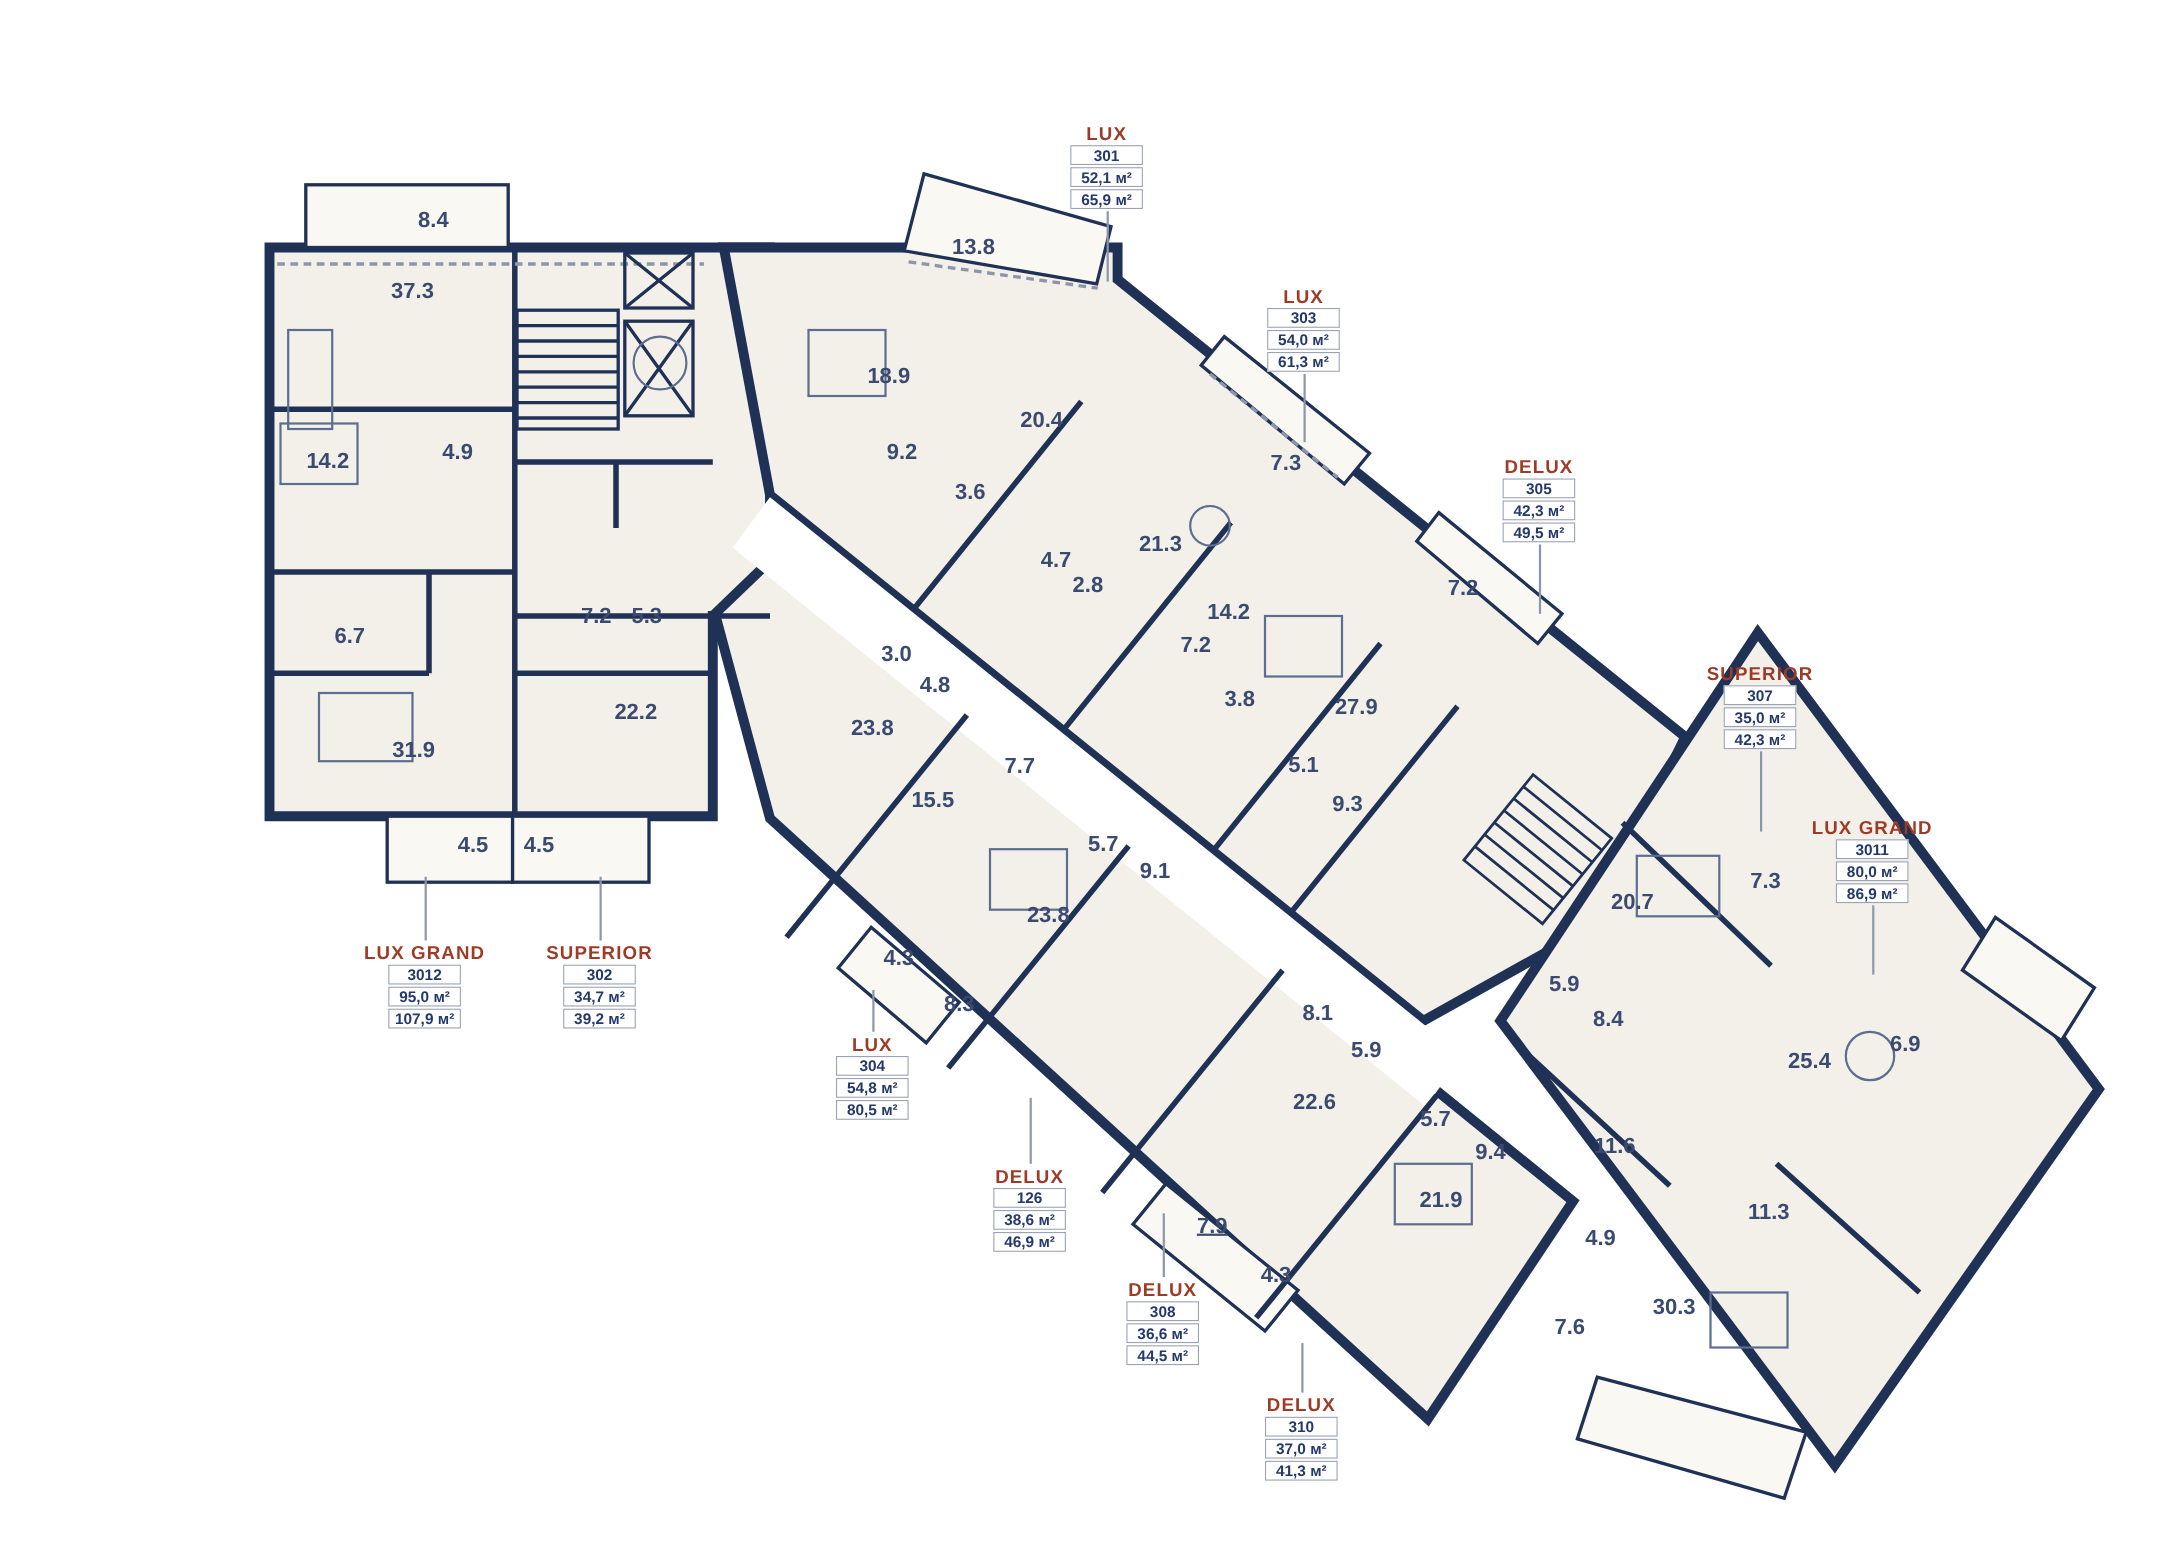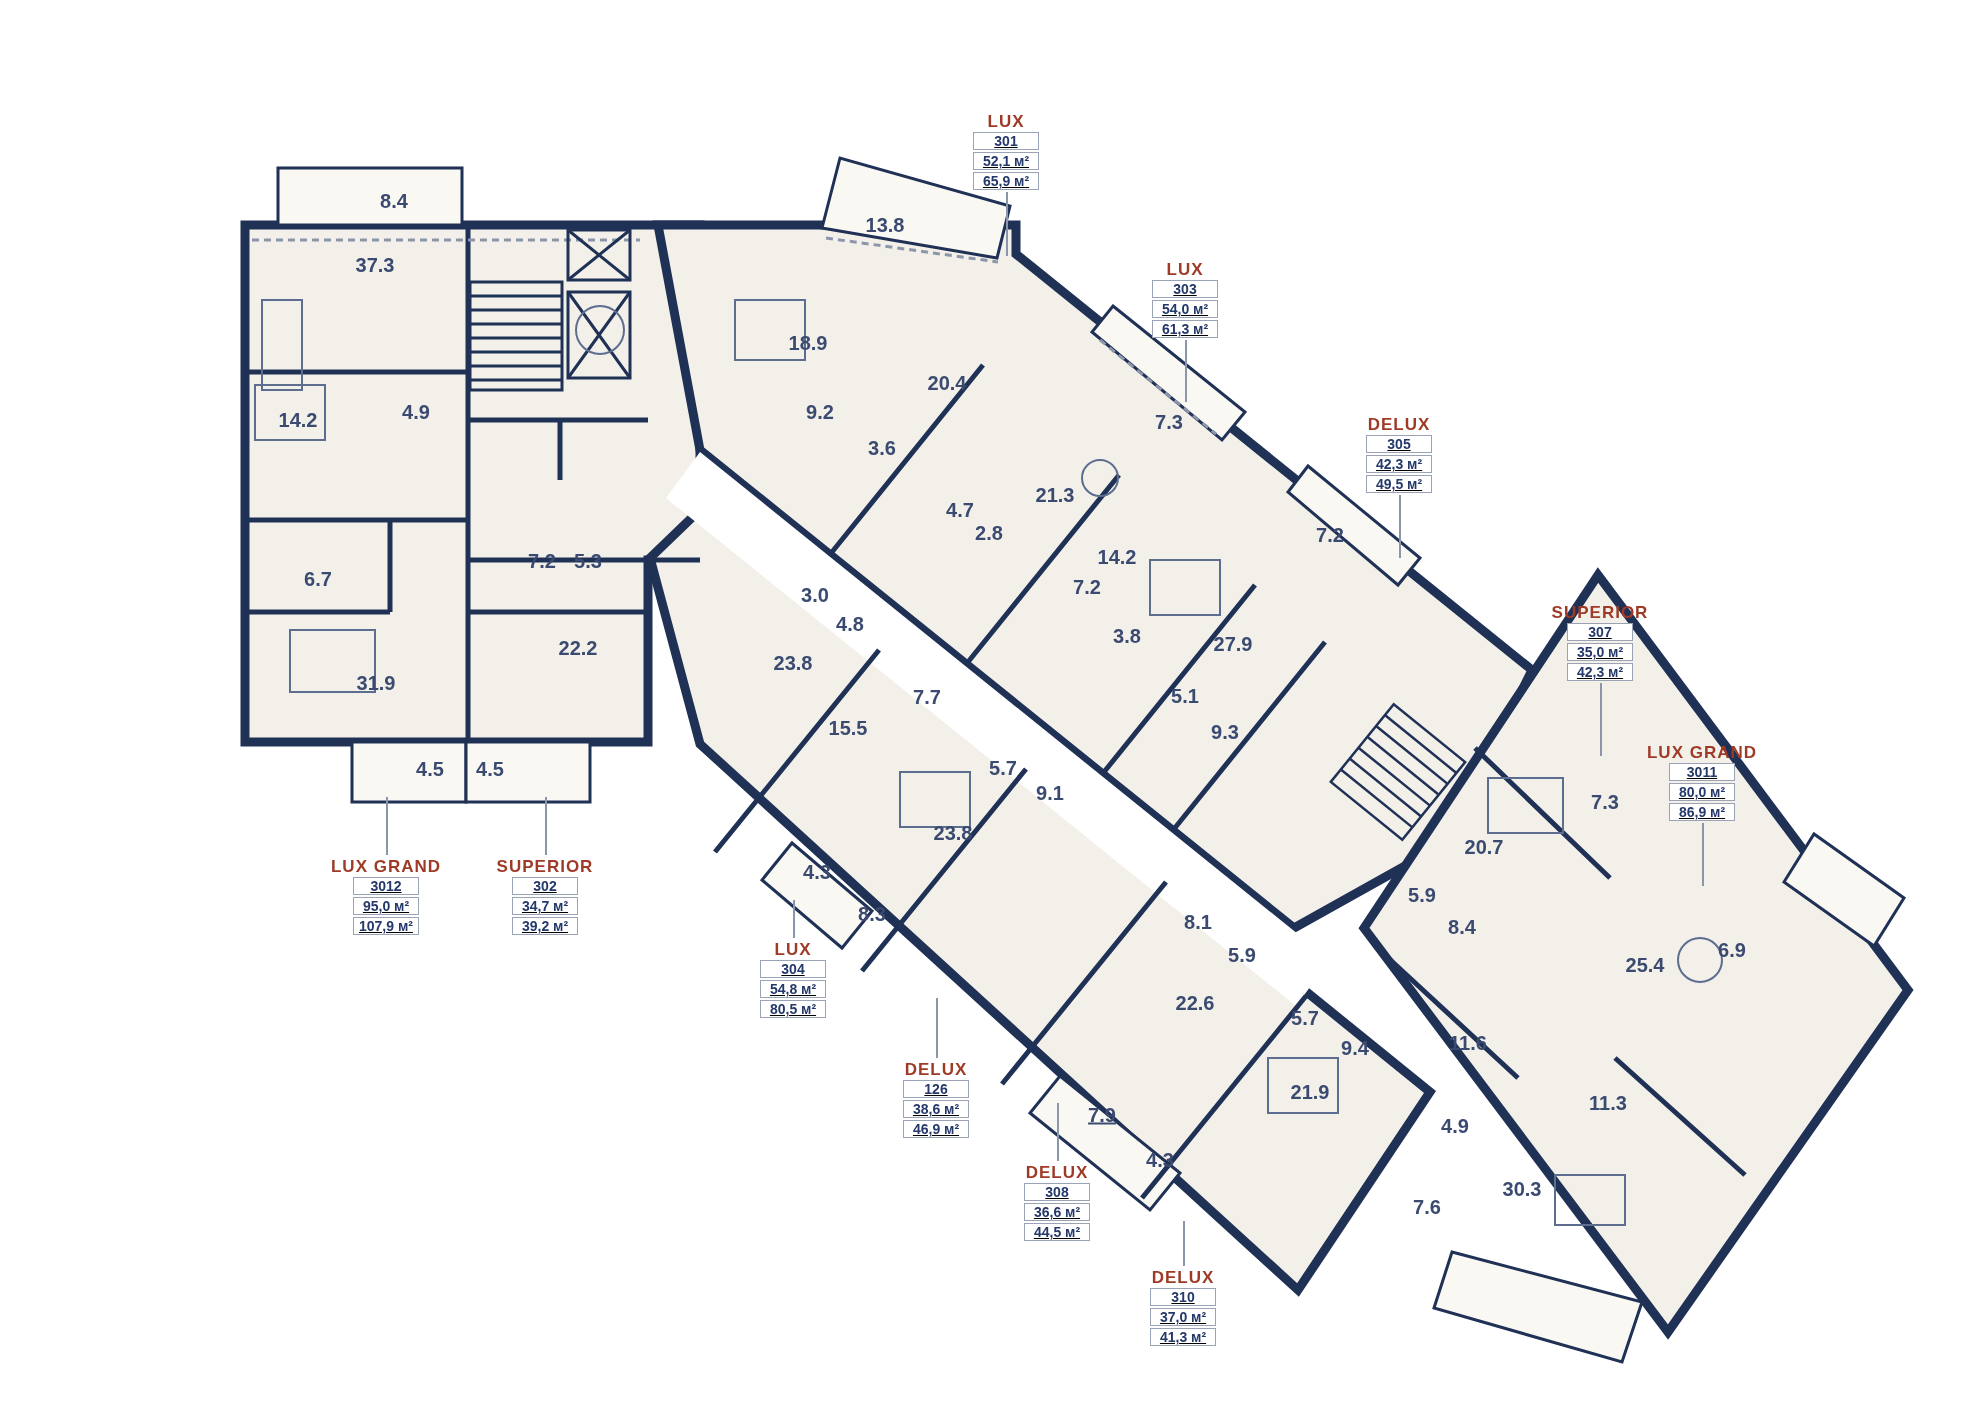--- a/index.html
+++ b/index.html
@@ -7,21 +7,21 @@
         font-family:"Liberation Sans",sans-serif;}
   .page-title{position:absolute;top:16px;left:0;right:0;text-align:center;
         color:#1d2c4e;font-size:50px;font-weight:500;letter-spacing:18px;}
   svg.plan{position:absolute;left:0;top:0;}
   .overlay{position:absolute;left:0;top:0;width:100%;height:100%;}
   .room{position:absolute;transform:translate(-50%,-50%);color:#3a4a70;
         font-size:20px;font-weight:600;white-space:nowrap;}
   .callout{position:absolute;width:66px;}
   .u-type{position:absolute;left:50%;transform:translateX(-50%);top:0;height:20px;
         color:#9e3a26;font-size:17px;font-weight:bold;letter-spacing:1px;white-space:nowrap;}
-  .u-box{position:absolute;top:20px;left:0;width:48px;text-decoration:underline;}
+  .u-box{position:absolute;top:20px;left:0;width:48px;}
   .u-cell{box-sizing:border-box;width:66px;height:18px;line-height:16px;margin-bottom:2px;
         border:1px solid #9aa3b5;background:#ffffff;color:#24386a;
         font-size:14px;font-weight:bold;text-align:center;}
   .leader{position:absolute;width:2px;background:#8c96ab;}
 </style>
 </head>
 <body>
 
 <div class="page">
 
@@ -132,21 +132,21 @@
       <span class="room" style="left: 1242px; top: 955px;">5.9</span>
       <span class="room" style="left: 1195px; top: 1003px;">22.6</span>
       <span class="room" style="left: 1102px; top: 1115px; text-decoration: underline;">7.9</span>
       <span class="room" style="left: 1160px; top: 1160px;">4.3</span>
       <span class="room" style="left: 1305px; top: 1018px;">5.7</span>
       <span class="room" style="left: 1355px; top: 1048px;">9.4</span>
       <span class="room" style="left: 1310px; top: 1092px;">21.9</span>
       <span class="room" style="left: 1455px; top: 1126px;">4.9</span>
       <span class="room" style="left: 1427px; top: 1207px;">7.6</span>
       <span class="room" style="left: 1522px; top: 1189px;">30.3</span>
-      <span class="room" style="left: 1484px; top: 821px; margin-top: 26px;">20.7</span>
+      <span class="room" style="left: 1484px; top: 821px;">20.7</span>
       <span class="room" style="left: 1605px; top: 802px;">7.3</span>
       <span class="room" style="left: 1422px; top: 895px;">5.9</span>
       <span class="room" style="left: 1462px; top: 927px;">8.4</span>
       <span class="room" style="left: 1468px; top: 1043px;">11.6</span>
       <span class="room" style="left: 1645px; top: 965px;">25.4</span>
       <span class="room" style="left: 1732px; top: 950px;">6.9</span>
       <span class="room" style="left: 1608px; top: 1103px;">11.3</span>
       <div class="callout" style="left: 973px; top: 112px;">
         <div class="u-type">LUX</div>
         <div class="u-box">

